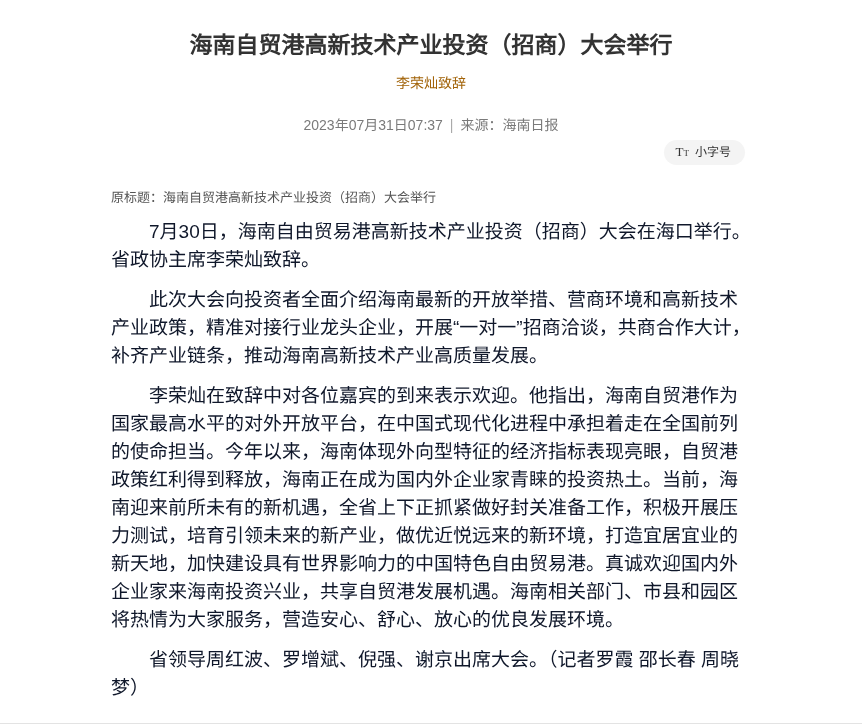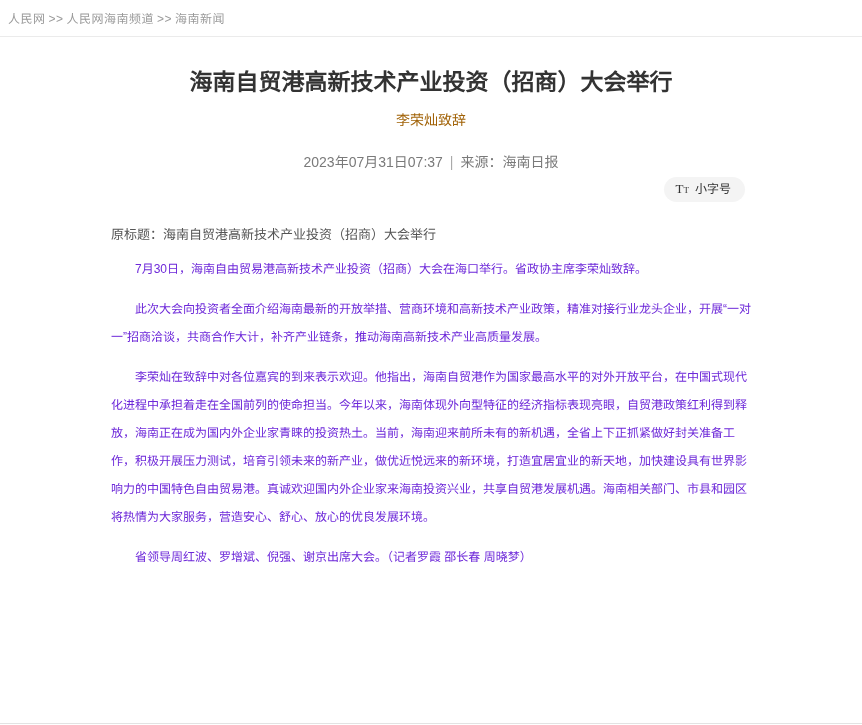--- a/index.html
+++ b/index.html
@@ -86,34 +86,31 @@
   .tt-icon .tt-small {
     font-size: 9px;
   }
   .original-title {
     margin-top: 22px;
     font-size: 13px;
     color: #555555;
   }
   .content p {
     margin: 12px 0;
-    font-size: 12px;
+    font-size: 19px;
     line-height: 28px;
-    color: #6d28d9;
+    color: #0f172a;
     text-indent: 2em;
   }
 </style>
 </head>
 <body>
 
 <div class="page">
 
-  <nav class="breadcrumb">
-    <a class="crumb">人民网</a><span class="crumb-sep">&gt;&gt;</span><a class="crumb">人民网海南频道</a><span class="crumb-sep">&gt;&gt;</span><a class="crumb">海南新闻</a>
-  </nav>
 
   <article class="article">
 
     <h1 class="title">海南自贸港高新技术产业投资（招商）大会举行</h1>
 
     <div class="subtitle">李荣灿致辞</div>
 
     <div class="meta">
       <span>2023年07月31日07:37</span><span class="meta-sep">|</span><span>来源：</span><span>海南日报</span>
     </div>

